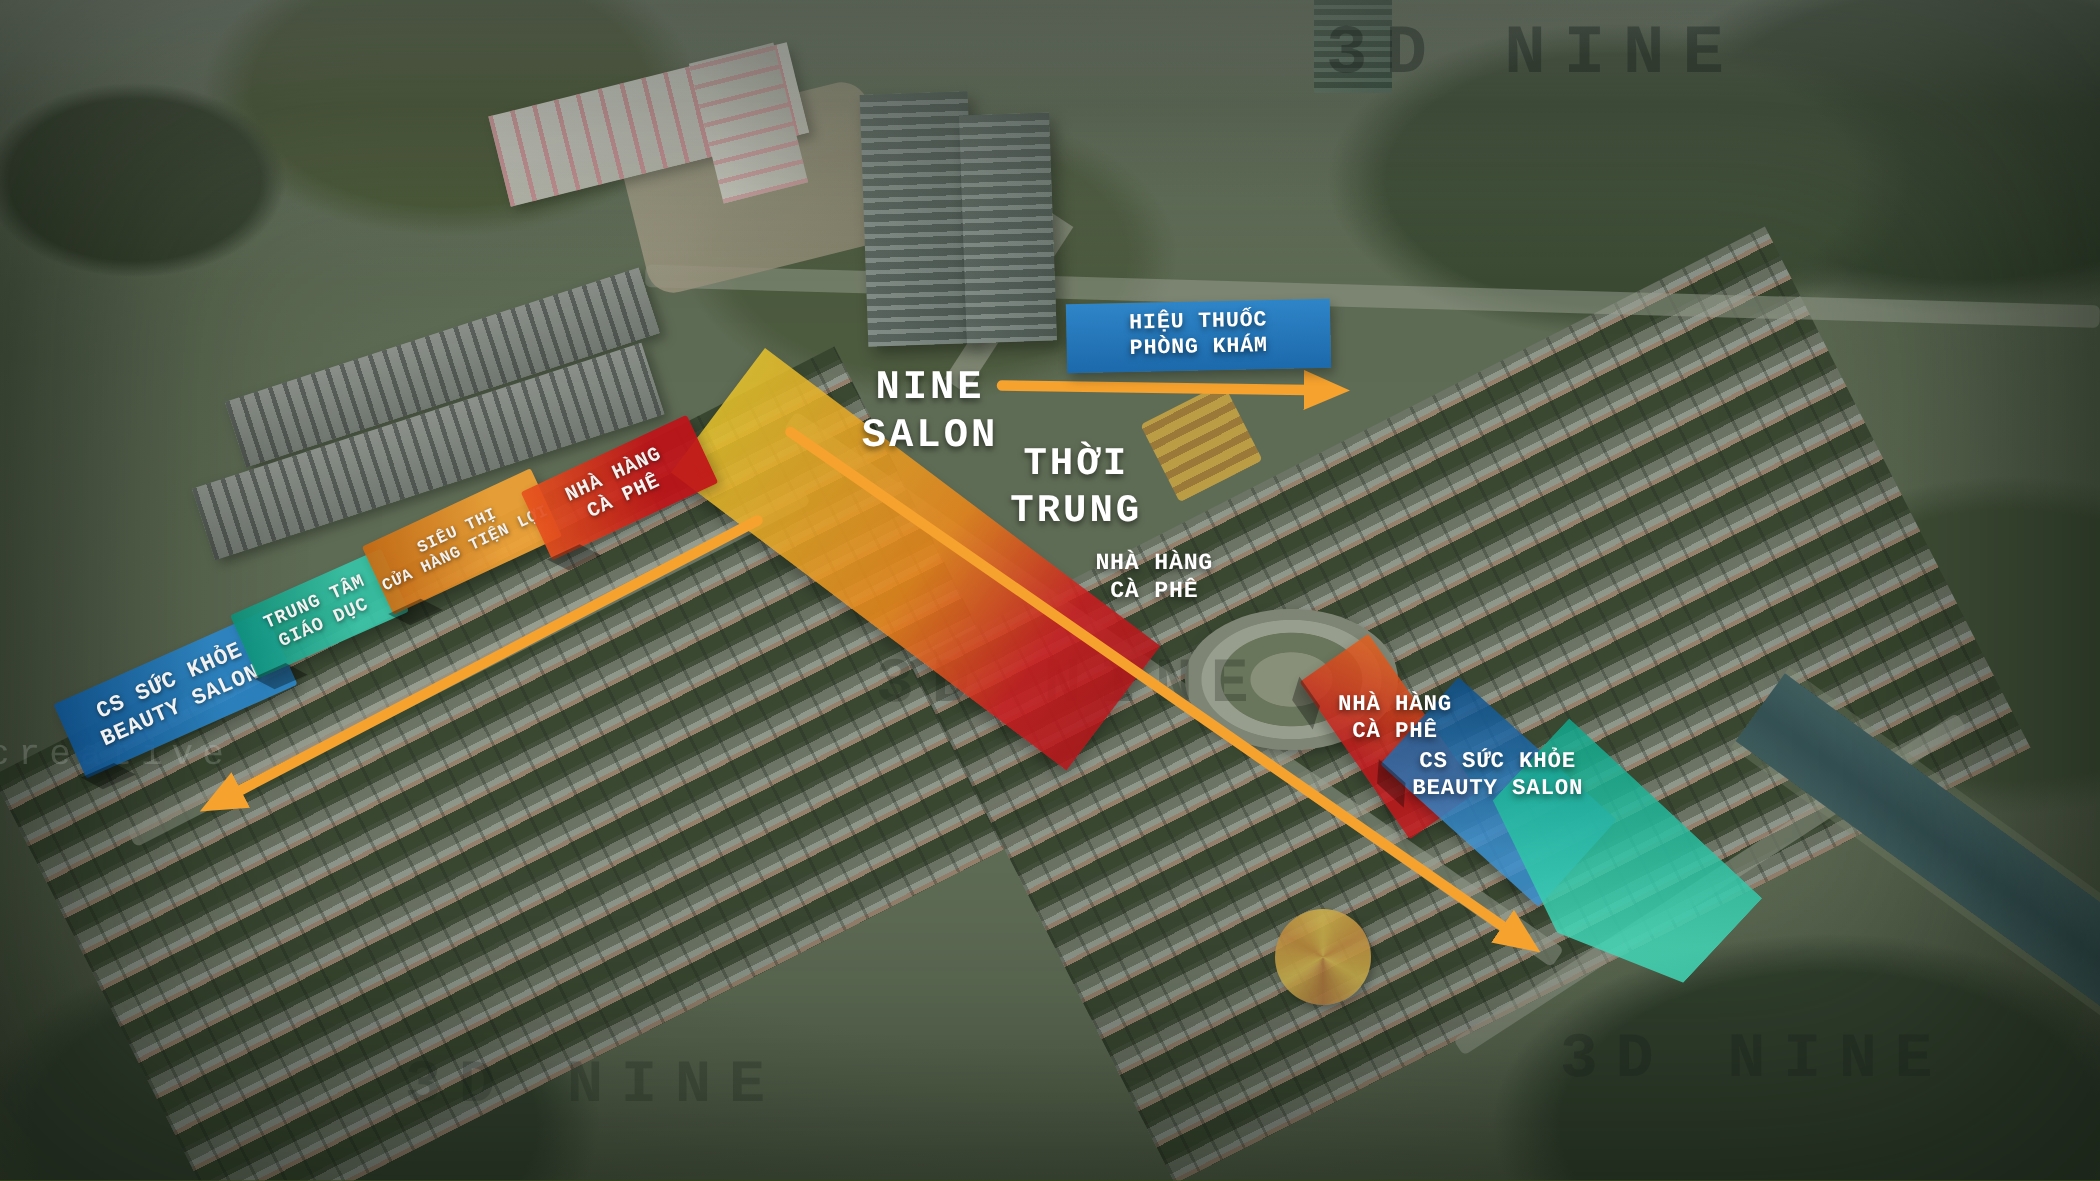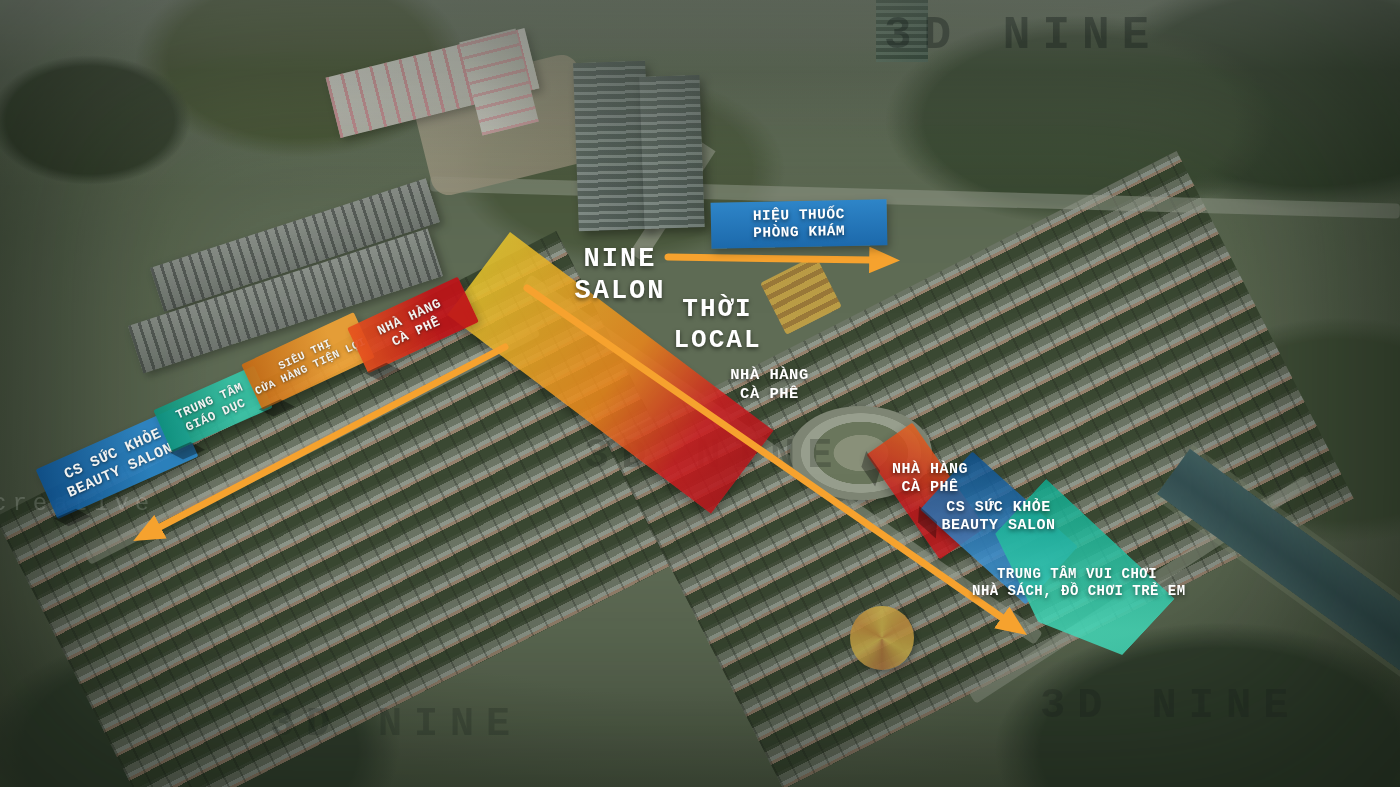--- a/index.html
+++ b/index.html
@@ -217,32 +217,28 @@
   <div class="abs lbl lbl-pharmacy">
     <span>HIỆU THUỐC</span>
     <span>PHÒNG KHÁM</span>
   </div>
   <div class="abs lbl lbl-local">
     <span>NINE</span>
     <span>SALON</span>
   </div>
   <div class="abs lbl lbl-fashion">
     <span>THỜI</span>
-    <span>LOCAL</span>
+    <span>TRUNG</span>
   </div>
   <div class="abs lbl lbl-rest-c">
     <span>NHÀ HÀNG</span>
     <span>CÀ PHÊ</span>
   </div>
   <div class="abs lbl lbl-rest-r">
     <span>NHÀ HÀNG</span>
     <span>CÀ PHÊ</span>
   </div>
   <div class="abs lbl lbl-health-r">
     <span>CS SỨC KHỎE</span>
     <span>BEAUTY SALON</span>
   </div>
-  <div class="abs lbl lbl-kids">
-    <span>TRUNG TÂM VUI CHƠI</span>
-    <span>NHÀ SÁCH, ĐỒ CHƠI TRẺ EM</span>
-  </div>
 
 </div>
 
 </body></html>

